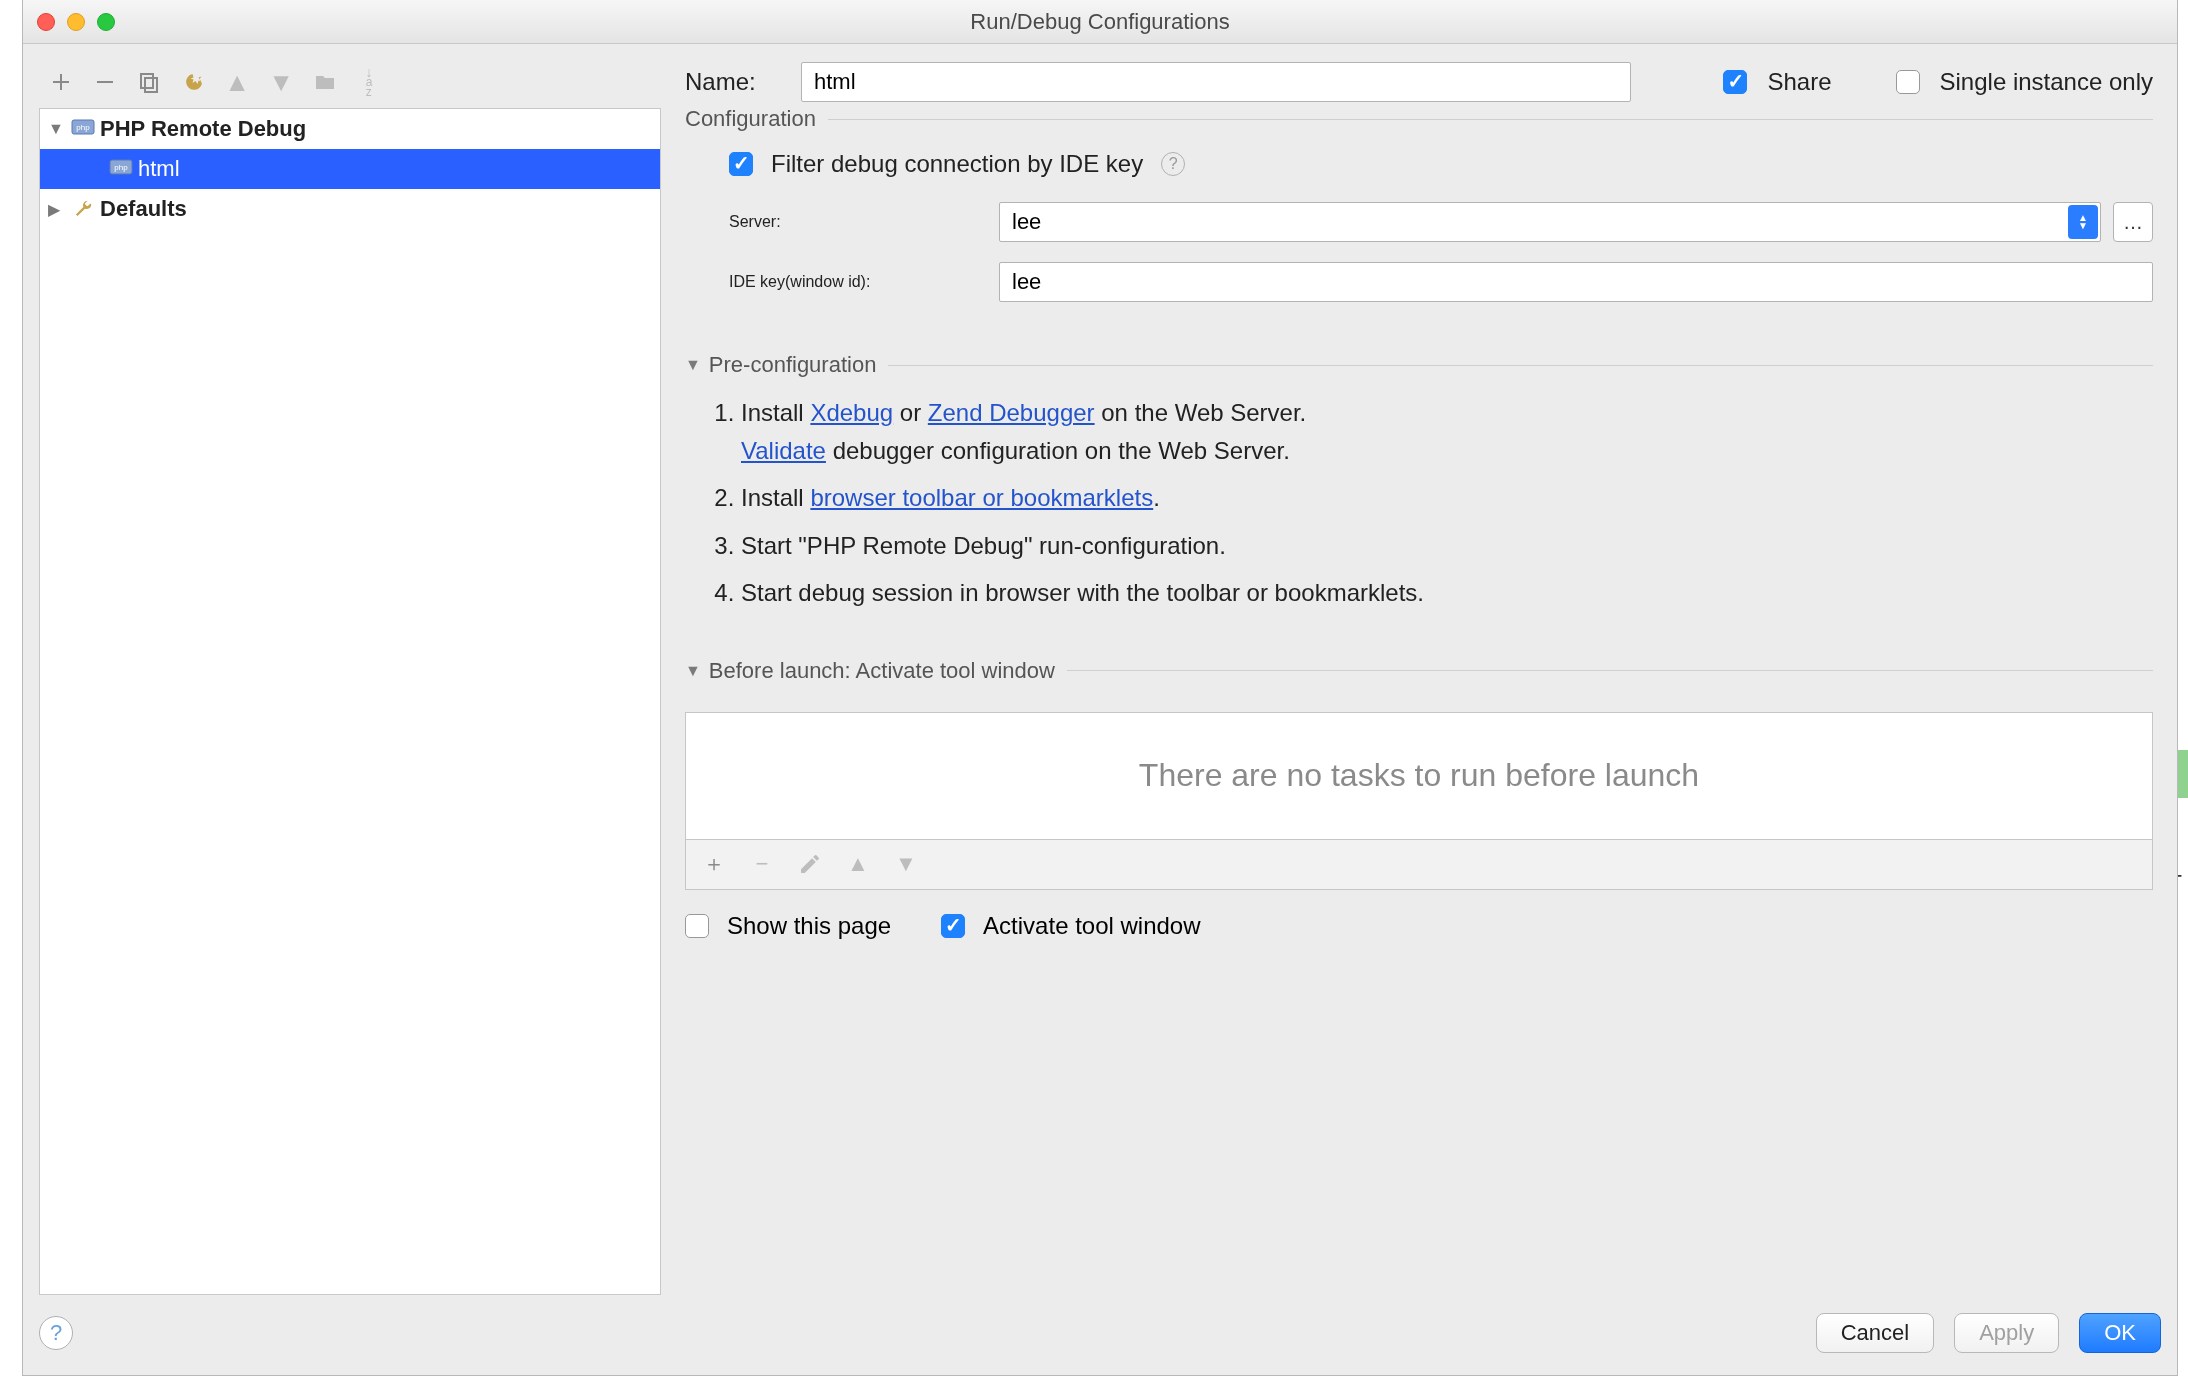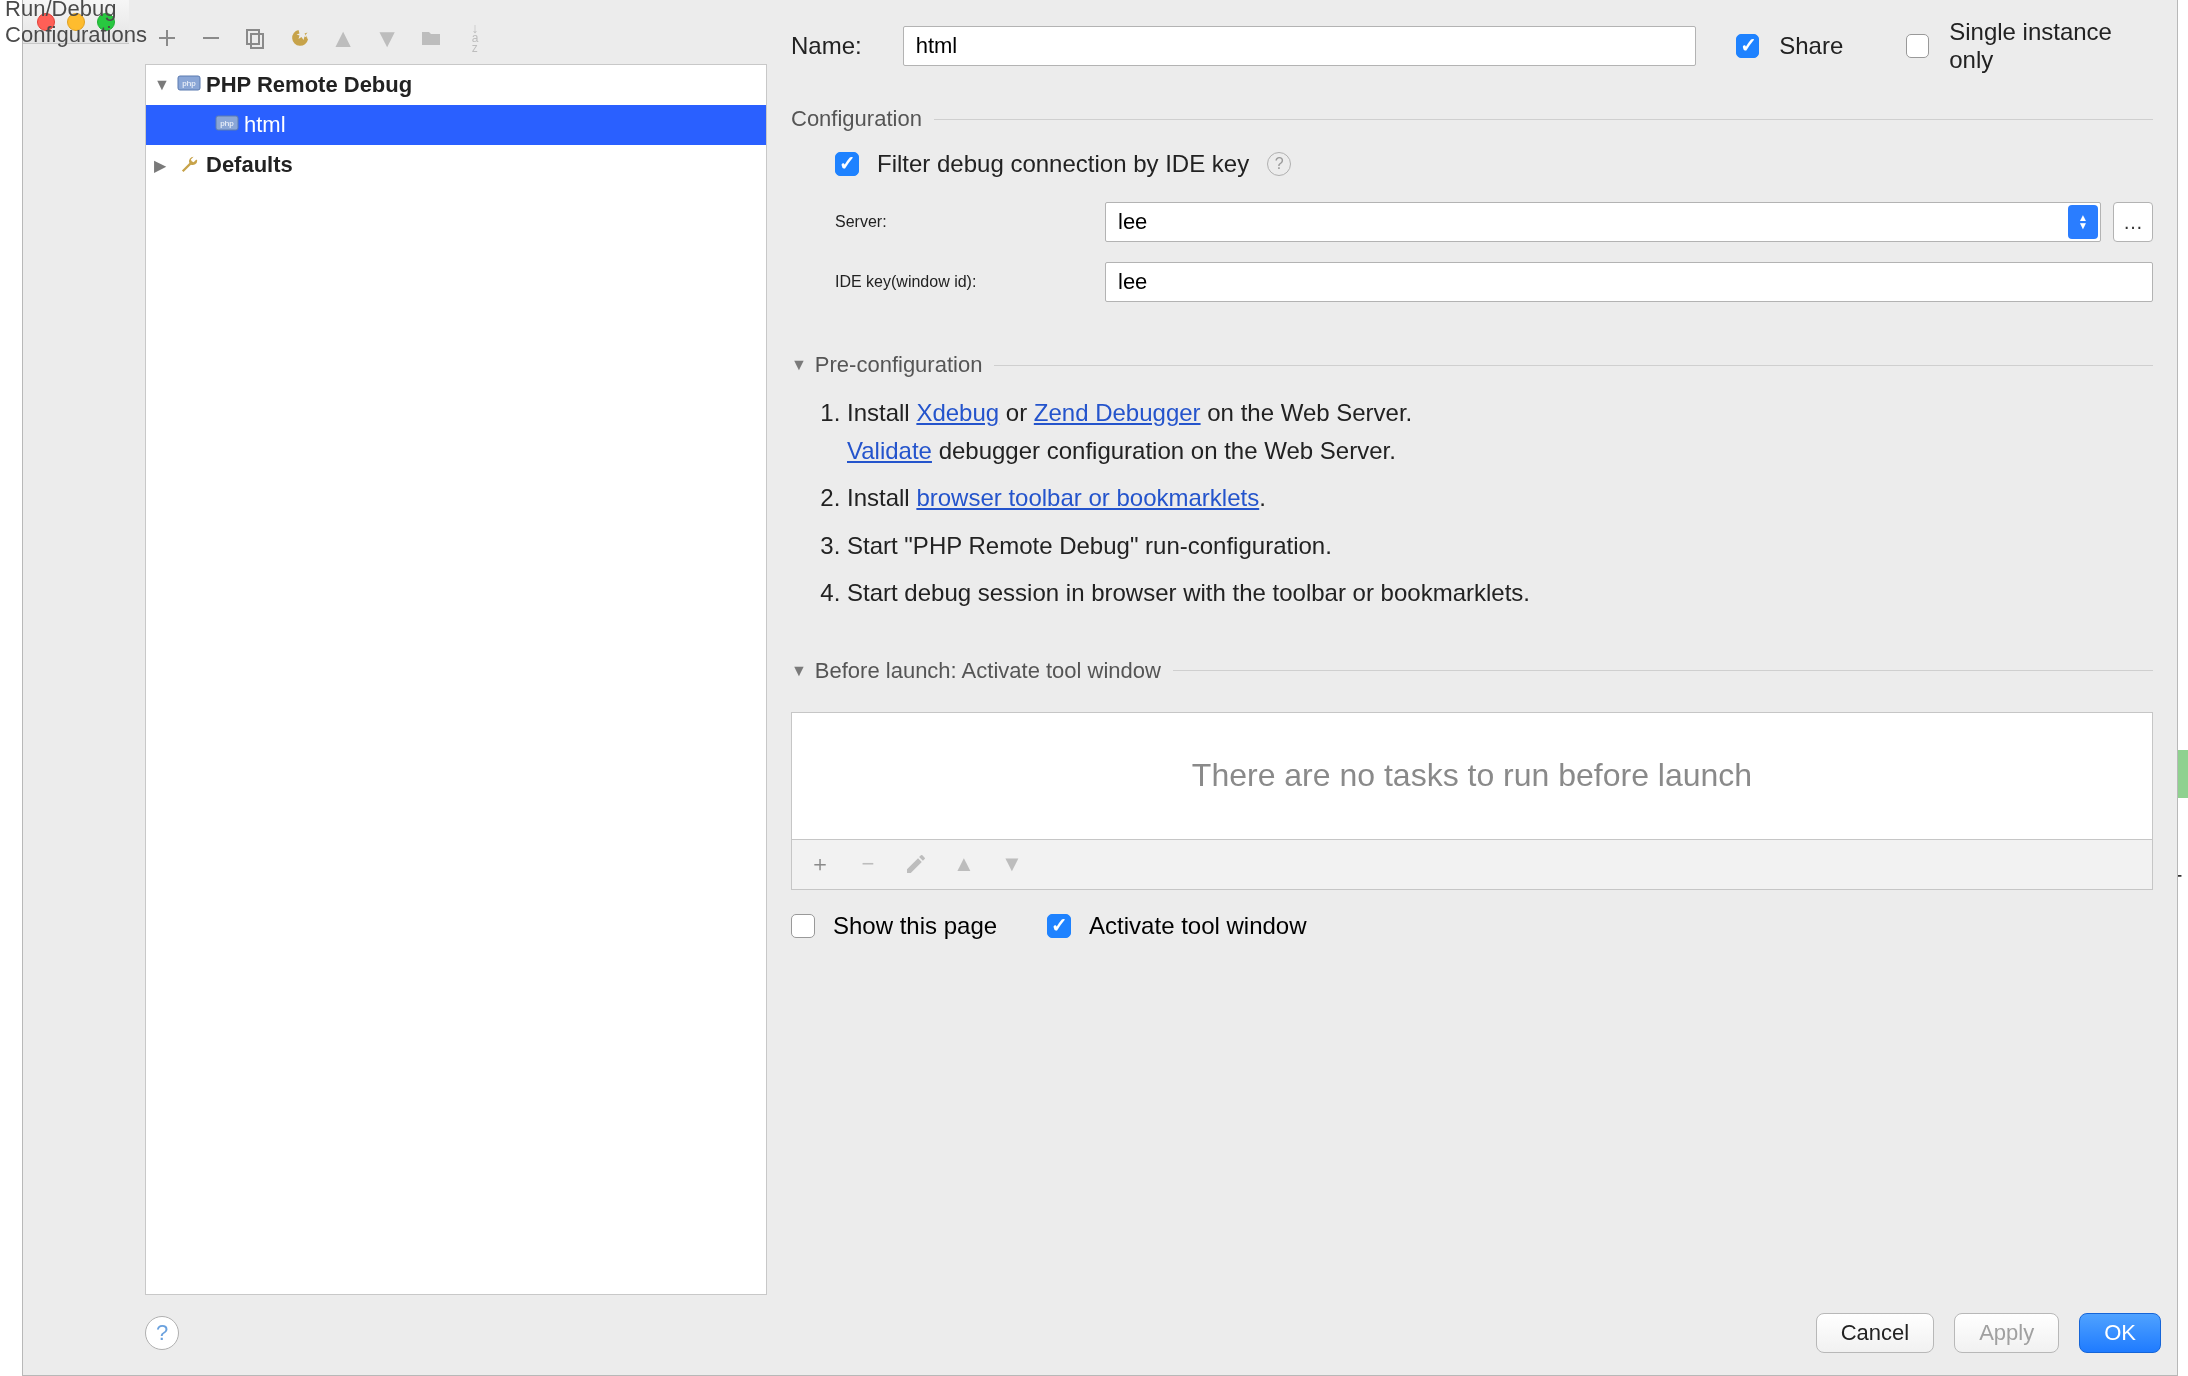--- a/index.html
+++ b/index.html
@@ -26,21 +26,21 @@
     position: absolute; right: 10px; bottom: 10px; background: linear-gradient(#2e7cf0,#1c5ec8);
     color: #fff; font-weight: bold; padding: 6px 14px; border-radius: 6px; font-size: 26px;
     display: flex; align-items: baseline; gap: 4px;
   }
   .bg-watermark .cn { font-size: 24px; color: #fff; }
 
   
   .dialog {
     position: absolute; left: 22px; top: 0; width: 2156px; height: 1376px;
     background: #ececec; border: 1px solid #b8b8b8; border-top: none;
-    display: flex; flex-direction: row;
+    display: flex; flex-direction: column;
   }
   .titlebar {
     height: 44px; background: linear-gradient(#f6f6f6,#e4e4e4);
     border-bottom: 1px solid #c8c8c8;
     display: flex; align-items: center; padding: 0 14px; position: relative;
   }
   .traffic { display: flex; gap: 12px; }
   .traffic .dot { width: 18px; height: 18px; border-radius: 50%; }
   .dot-red { background: #ff5f57; border: 1px solid #e24037; }
   .dot-yel { background: #febc2e; border: 1px solid #dfa023; }
@@ -67,21 +67,21 @@
   .tree-row .arrow { width: 18px; color: #7a7a7a; font-size: 16px; }
   .tree-row .icon { width: 26px; height: 22px; display: inline-flex; align-items: center; justify-content: center; }
   .tree-row .lbl { font-weight: 700; }
   .tree-row.child { padding-left: 68px; font-weight: 400; }
   .tree-row.child .lbl { font-weight: 400; }
   .tree-row.sel { background: #2a60ff; color: #fff; }
 
   
   .form-col { flex: 1; display: flex; flex-direction: column; padding-right: 8px; }
   .row-top {
-    display: flex; align-items: center; gap: 20px; margin-bottom: 28px;
+    display: flex; align-items: center; gap: 20px; 
   }
   .lbl-name { font-size: 24px; color: #222; width: 96px; }
   input[type=text], .select {
     height: 40px; border: 1px solid #b3b3b3; background: #fff; font-size: 22px; padding: 0 12px;
     border-radius: 2px;
   }
   .name-input { width: 830px; }
   .chk { appearance: none; width: 24px; height: 24px; border: 1px solid #999; border-radius: 5px; background: #fff; position: relative; display: inline-block; }
   .chk.checked { background: #1e82ff; border-color: #1e82ff; }
   .chk.checked::after { content: "✓"; color: #fff; position: absolute; left: 3px; top: -2px; font-size: 20px; font-weight: bold; }

